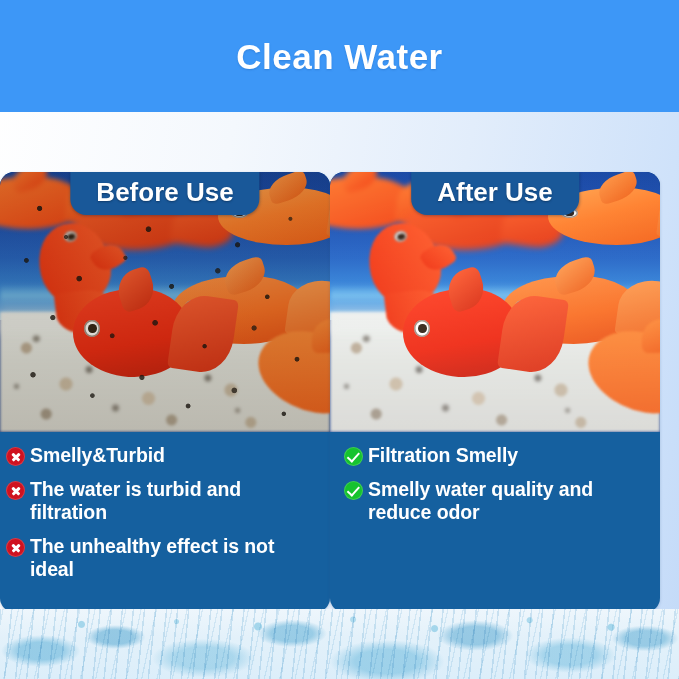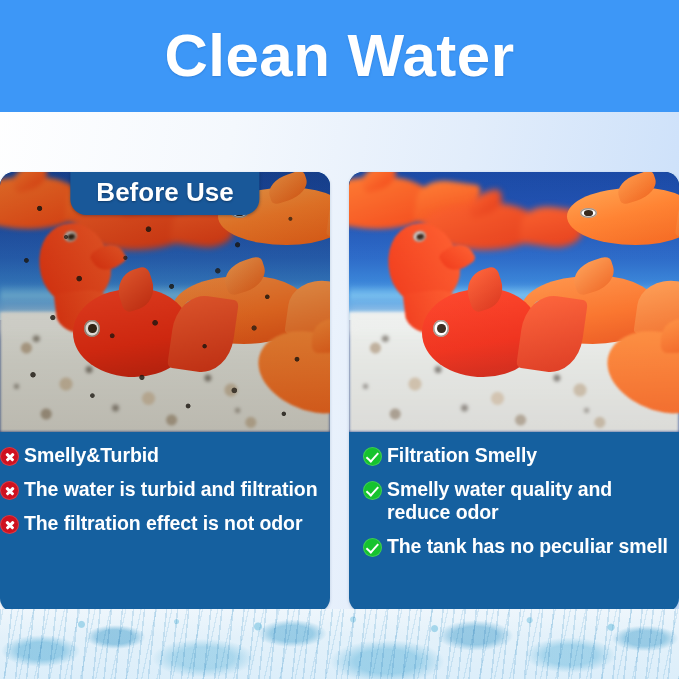--- a/index.html
+++ b/index.html
@@ -21,35 +21,35 @@
     position: absolute;
     left: 0; top: 0;
     width: 679px; height: 112px;
     background: #3d97f7;
     display: flex;
     align-items: center;
     justify-content: center;
   }
   .banner-title {
     color: #ffffff;
-    font-size: 60px;
+    font-size: 35px;
     font-weight: bold;
     letter-spacing: 0.5px;
     line-height: 1;
     text-shadow: 0 1px 2px rgba(25,90,170,0.35);
     white-space: nowrap;
   }
 
   
   .cards {
     position: absolute;
     left: 0; top: 172px;
     width: 679px; height: 440px;
     display: flex;
-    justify-content: space-between;
+    justify-content: flex-start;
   }
   .card {
     position: relative;
     width: 330px; height: 440px;
     background: #15609f;
     border-radius: 14px;
     box-shadow: 0 1px 3px rgba(40,80,130,0.25);
     overflow: hidden;
   }
 
@@ -224,21 +224,21 @@
     border-radius: 0 0 16px 16px;
     white-space: nowrap;
     text-shadow: 0 1px 2px rgba(5,35,70,.55);
     z-index: 5;
     box-shadow: 0 1px 3px rgba(5,35,70,.35);
   }
 
   
   .bullets {
     position: relative;
-    padding: 12px 10px 0 0;
+    padding: 12px 10px 0 6px;
     box-sizing: border-box;
   }
   .card.right .bullets { padding-left: 14px; padding-right: 8px; }
 
   .bullet-row {
     display: flex;
     align-items: flex-start;
     margin-bottom: 11px;
   }
   .bullet-icon {
@@ -380,21 +380,21 @@
         <div class="bullet-row">
           <span class="bullet-icon bad"></span>
           <span class="bullet-text">Smelly&amp;Turbid</span>
         </div>
         <div class="bullet-row">
           <span class="bullet-icon bad"></span>
           <span class="bullet-text">The water is turbid and filtration</span>
         </div>
         <div class="bullet-row">
           <span class="bullet-icon bad"></span>
-          <span class="bullet-text">The filtration effect is not odor</span>
+          <span class="bullet-text">The unhealthy effect is not ideal</span>
         </div>
       </div>
     </div>
 
     <div class="card right">
       <div class="photo">
         <div class="water"></div>
         <div class="water-band"></div>
         <div class="gravel"></div>
         <div class="bed-blend"></div>
@@ -433,35 +433,32 @@
             <div class="fin"></div>
             <div class="eye"></div>
         </div>
         <div class="fish f-lower">
           <div class="body"></div>
             <div class="fin"></div>
         </div>
 
         <div class="clearboost"></div>
 
+        <div class="photo-label">After Use</div>
       </div>
 
       <div class="bullets">
         <div class="bullet-row">
           <span class="bullet-icon good"></span>
           <span class="bullet-text">Filtration Smelly</span>
         </div>
         <div class="bullet-row">
           <span class="bullet-icon good"></span>
           <span class="bullet-text">Smelly water quality and reduce odor</span>
         </div>
-        <div class="bullet-row">
-          <span class="bullet-icon good"></span>
-          <span class="bullet-text">The tank has no peculiar smell</span>
-        </div>
       </div>
     </div>
 
   </div>
 
   <div class="water-splash"></div>
 
 </div>
 
 </body></html>

